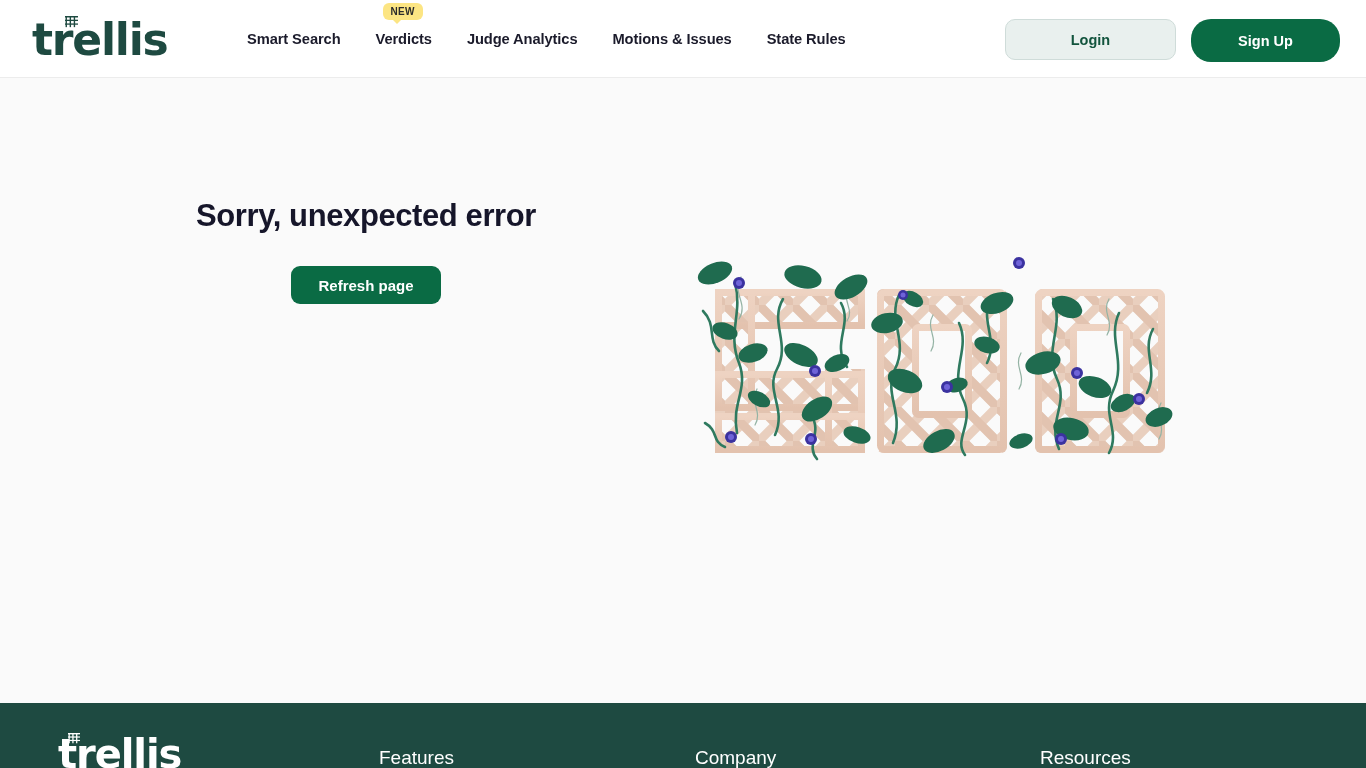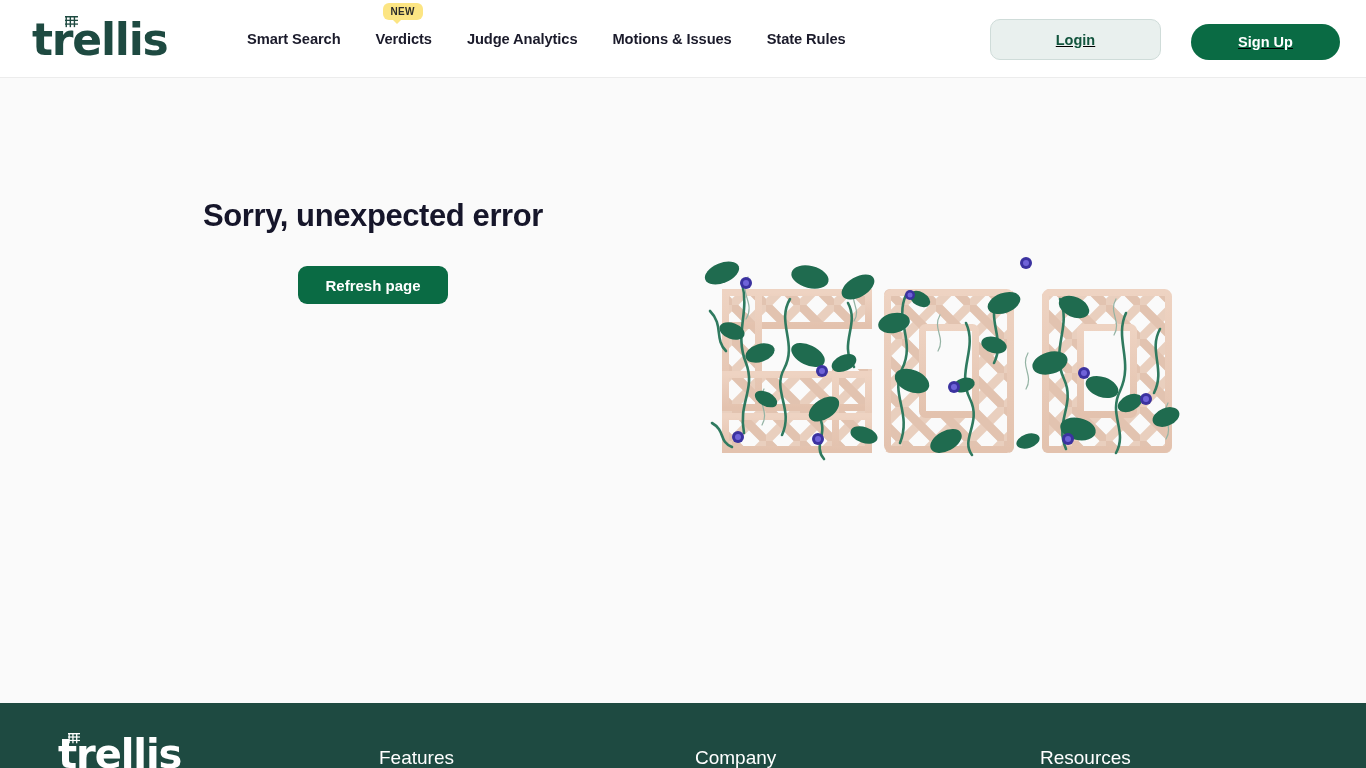--- a/index.html
+++ b/index.html
@@ -91,23 +91,22 @@
     border-left: 5px solid transparent;
     border-right: 5px solid transparent;
     border-top: 5px solid #fce583;
   }
 
   .header-actions {
     position: absolute;
     right: 26px;
     top: 19px;
     display: flex;
-    gap: 30px;
-    align-items: flex-end;
-    text-decoration: underline;
+    gap: 15px;
+    align-items: flex-start;
   }
   .btn {
     border: none;
     cursor: pointer;
     font-family: "Liberation Sans", sans-serif;
     font-size: 14.5px;
     font-weight: 700;
     border-radius: 9px;
     display: flex;
     align-items: center;
@@ -116,30 +115,30 @@
   .btn-login {
     width: 171px;
     height: 41px;
     background: #e9f0ee;
     border: 1px solid #cfdcd9;
     color: #12543d;
     border-radius: 10px;
   }
   .btn-signup {
     width: 149px;
-    height: 36px;
+    height: 43px;
     background: #0a6b44;
     color: #ffffff;
     border-radius: 20px;
   }
 
   
   .main {
     position: absolute;
-    top: 78px; left: 8px;
+    top: 78px; left: 1px;
     width: 1116px;
     height: 625px;
     background: #fafafa;
   }
 
   .error-block {
     position: absolute;
     left: 125px;
     top: 118px;
     width: 480px;

